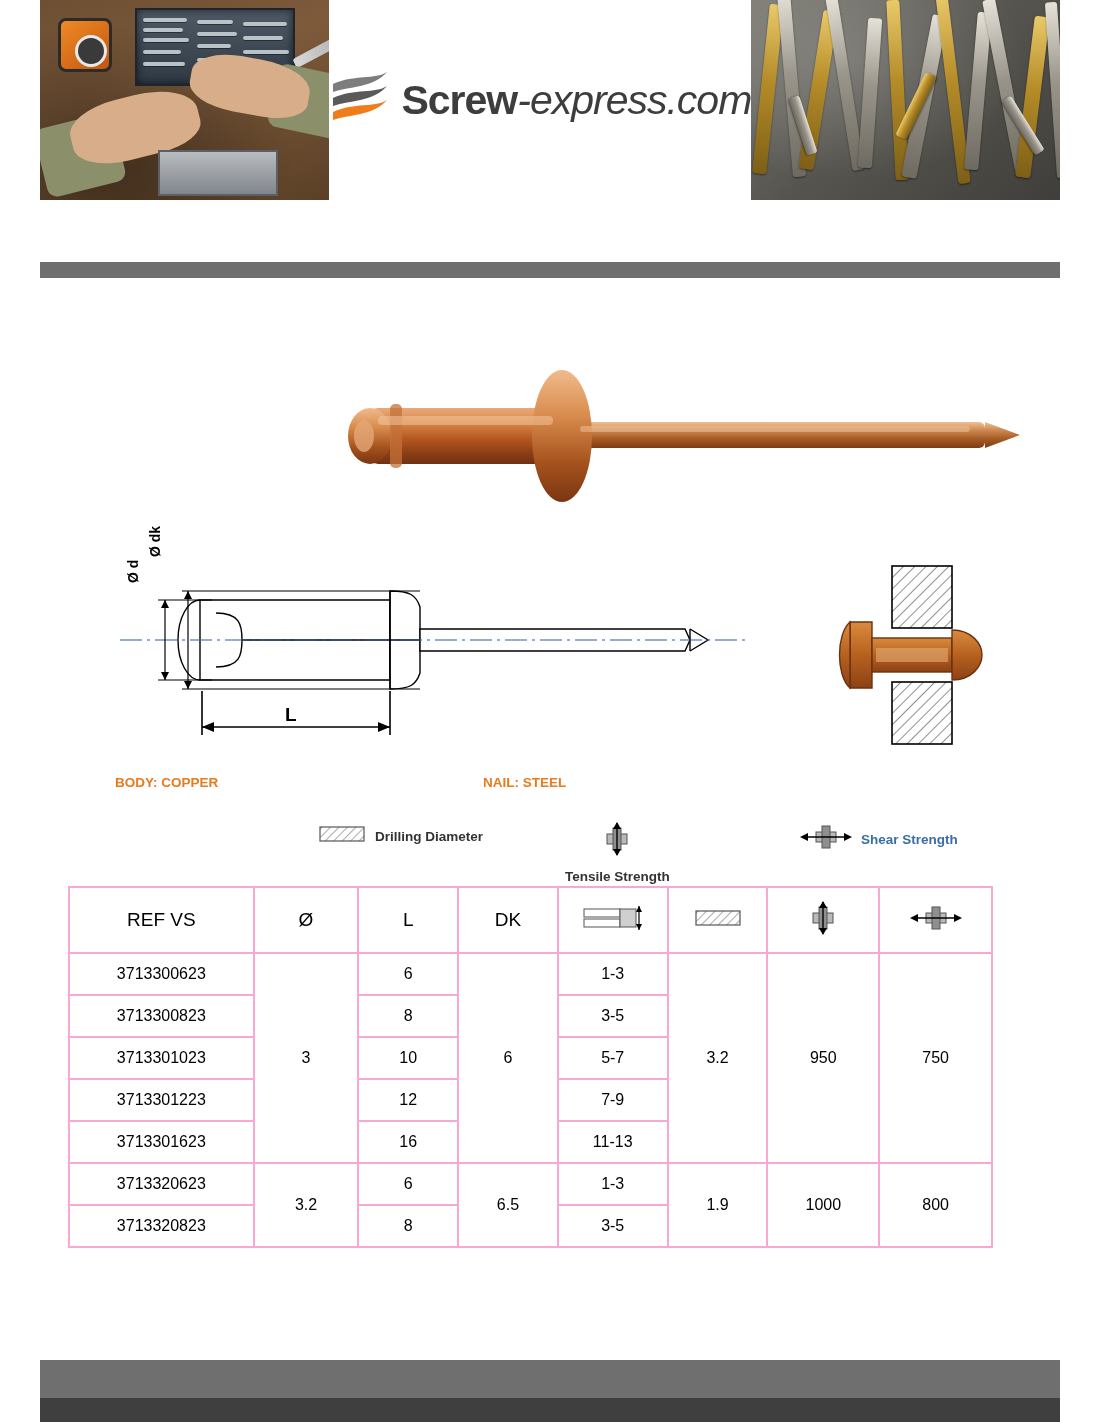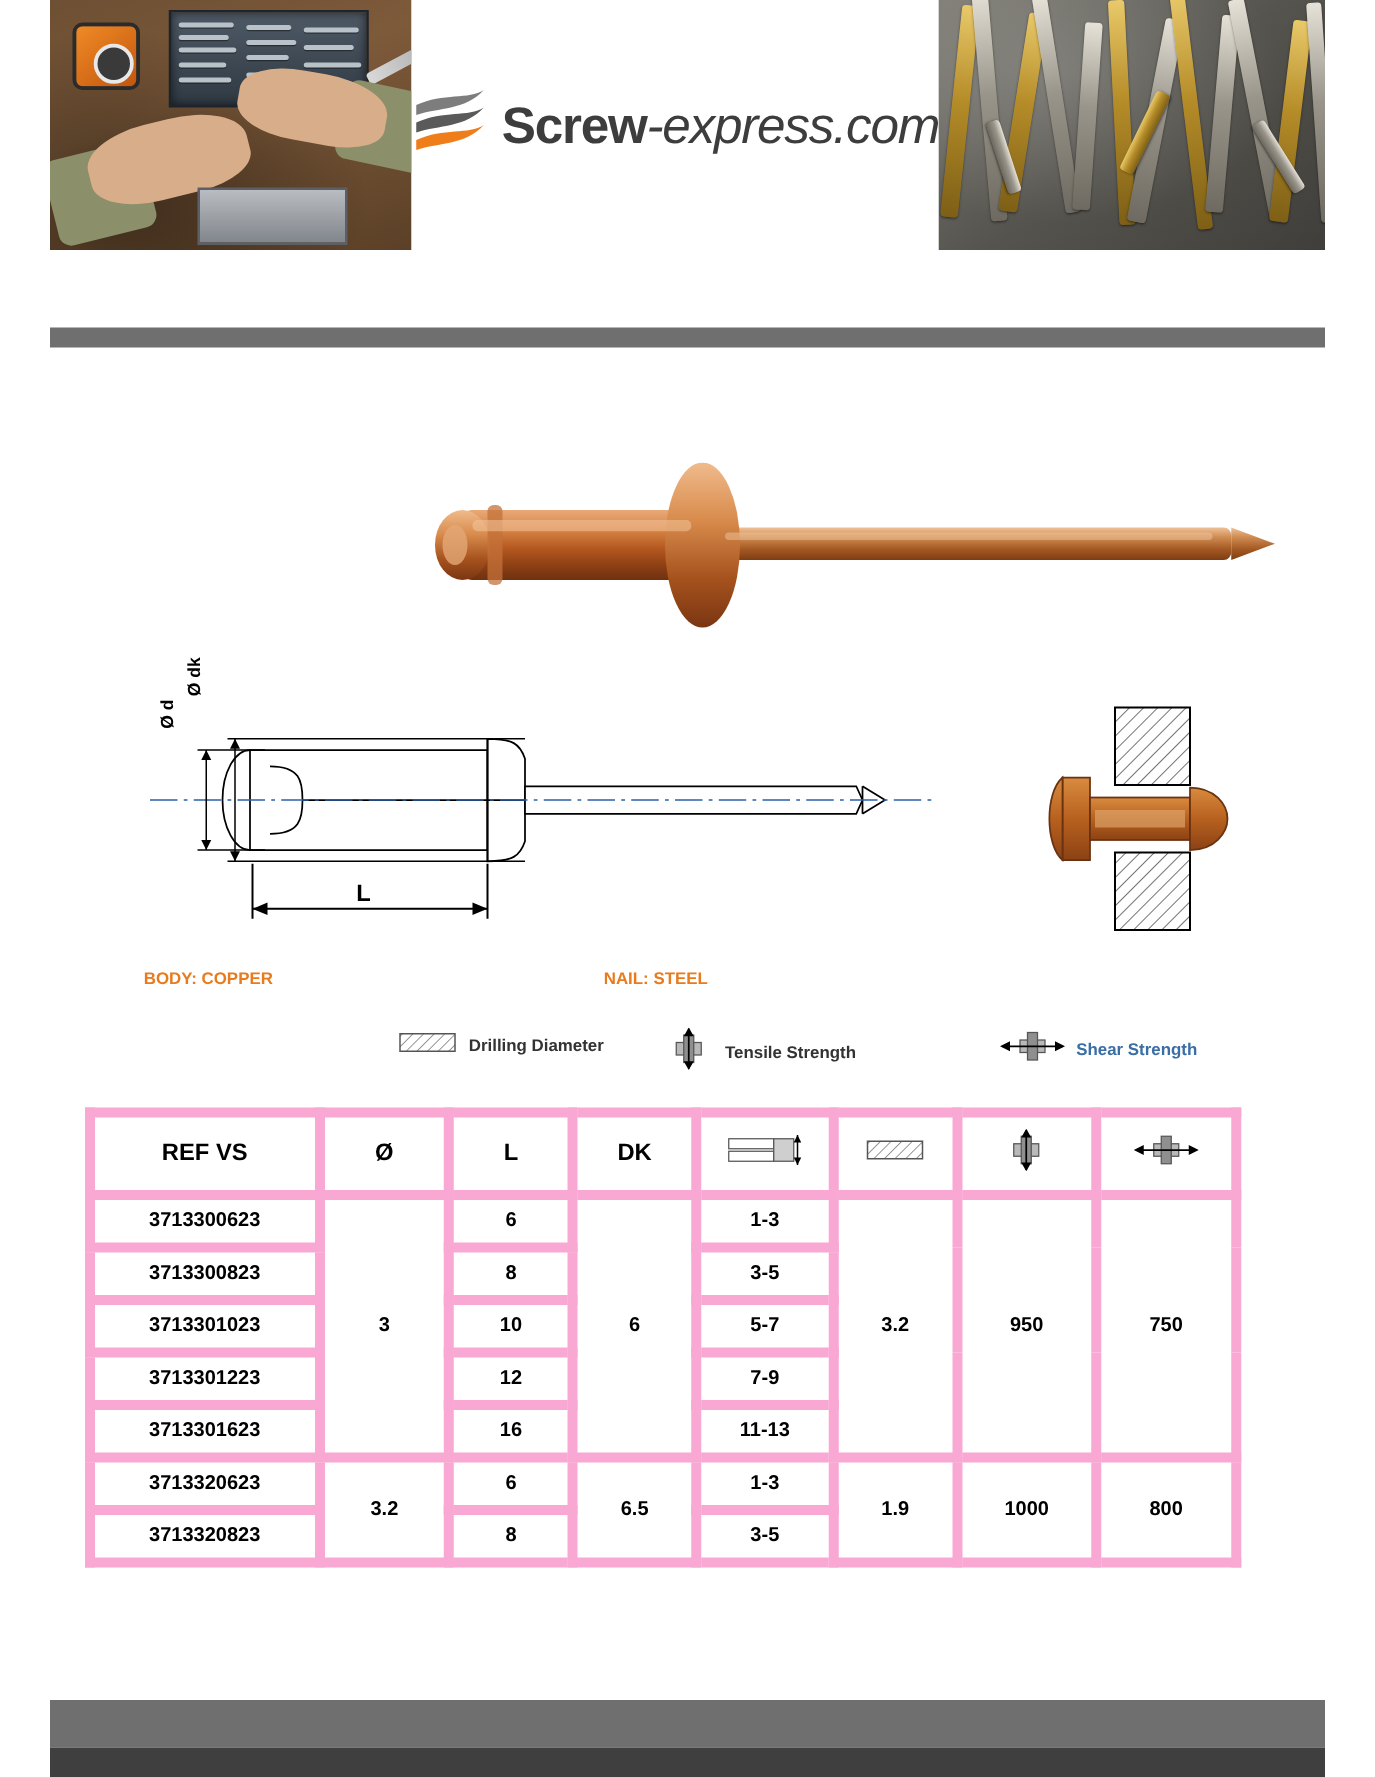--- a/index.html
+++ b/index.html
@@ -137,23 +137,23 @@
   }
   .leg-item { position:absolute; display:flex; align-items:center; gap:9px; }
   .leg-label { font-size:13.5px; color:#3a6ea5; font-weight:600; white-space:nowrap; }
   .leg-label.dark { color:#333; }
   
   table.spec {
     position:absolute; left:68px; top:886px; width:925px;
     border-collapse:collapse;
   }
   table.spec th, table.spec td {
-    border:8px solid #f9a8d4;
+    border:2px solid #f9a8d4;
     text-align:center; vertical-align:middle;
-    font-size:16px; font-weight:700; color:#000;
+    font-size:16px; font-weight:400; color:#000;
     padding:0;
   }
   table.spec th { height:66px; font-size:19px; }
   table.spec td { height:42px; }
   .col-ref { width:185px; }
   .col-d { width:105px; }
   .col-l { width:100px; }
   .col-dk { width:100px; }
   .col-cr { width:110px; }
   .col-dd { width:100px; }
@@ -376,21 +376,21 @@
             <pattern id="h3" width="6" height="6" patternTransform="rotate(45)" patternUnits="userSpaceOnUse">
               <line x1="0" y1="0" x2="0" y2="6" stroke="#555" stroke-width="1"></line>
             </pattern>
           </defs>
           <rect x="2" y="5" width="44" height="14" fill="url(#h3)" stroke="#555" stroke-width="1.2"></rect>
         </svg>
       </span>
       <span class="leg-label dark">Drilling Diameter</span>
     </div>
 
-    <div class="leg-item" style="left:463px; top:0px;">
+    <div class="leg-item" style="left:497px; top:0px;flex-direction:column;">
       <span>
         <svg width="40" height="34" viewBox="0 0 40 34">
           <rect x="10" y="12" width="20" height="10" fill="#b9b9b9" stroke="#555" stroke-width="1"></rect>
           <rect x="16" y="6" width="8" height="22" fill="#8f8f8f" stroke="#555" stroke-width="1"></rect>
           <line x1="20" y1="1" x2="20" y2="33" stroke="#000" stroke-width="1.4"></line>
           <polygon points="20,0 16,7 24,7" fill="#000"></polygon>
           <polygon points="20,34 16,27 24,27" fill="#000"></polygon>
         </svg>
       </span>
       <span class="leg-label dark">Tensile Strength</span>

